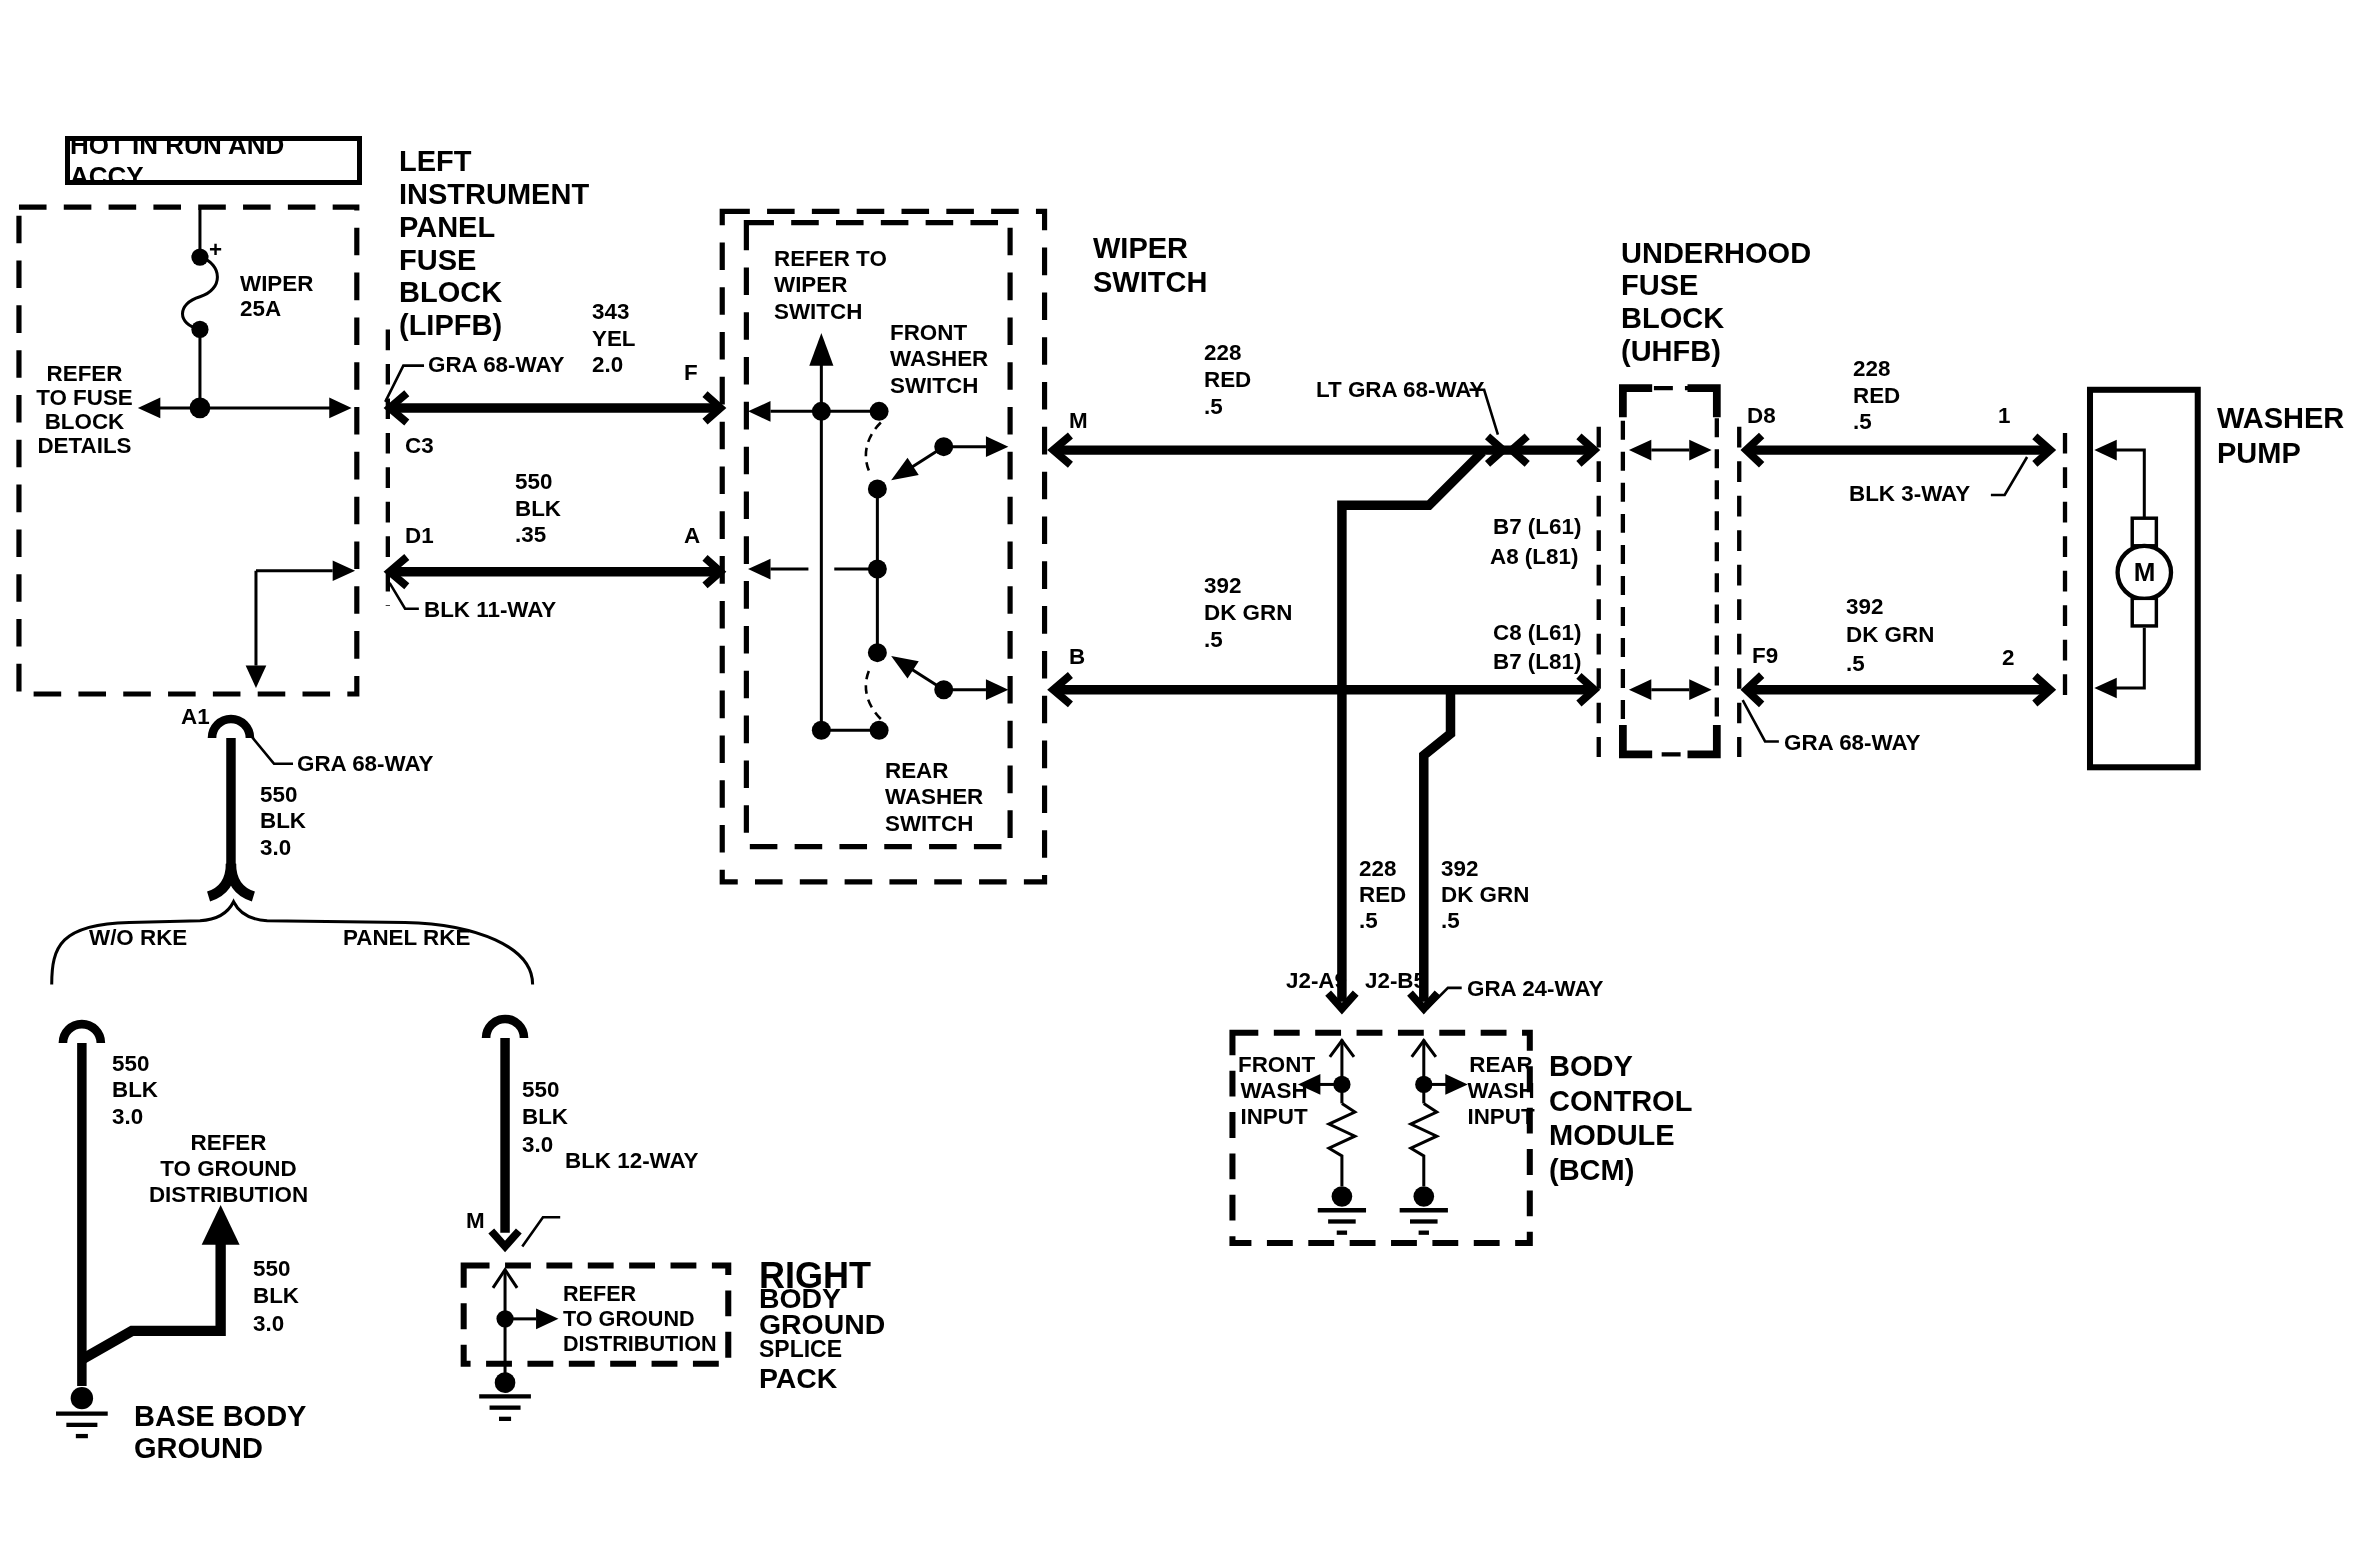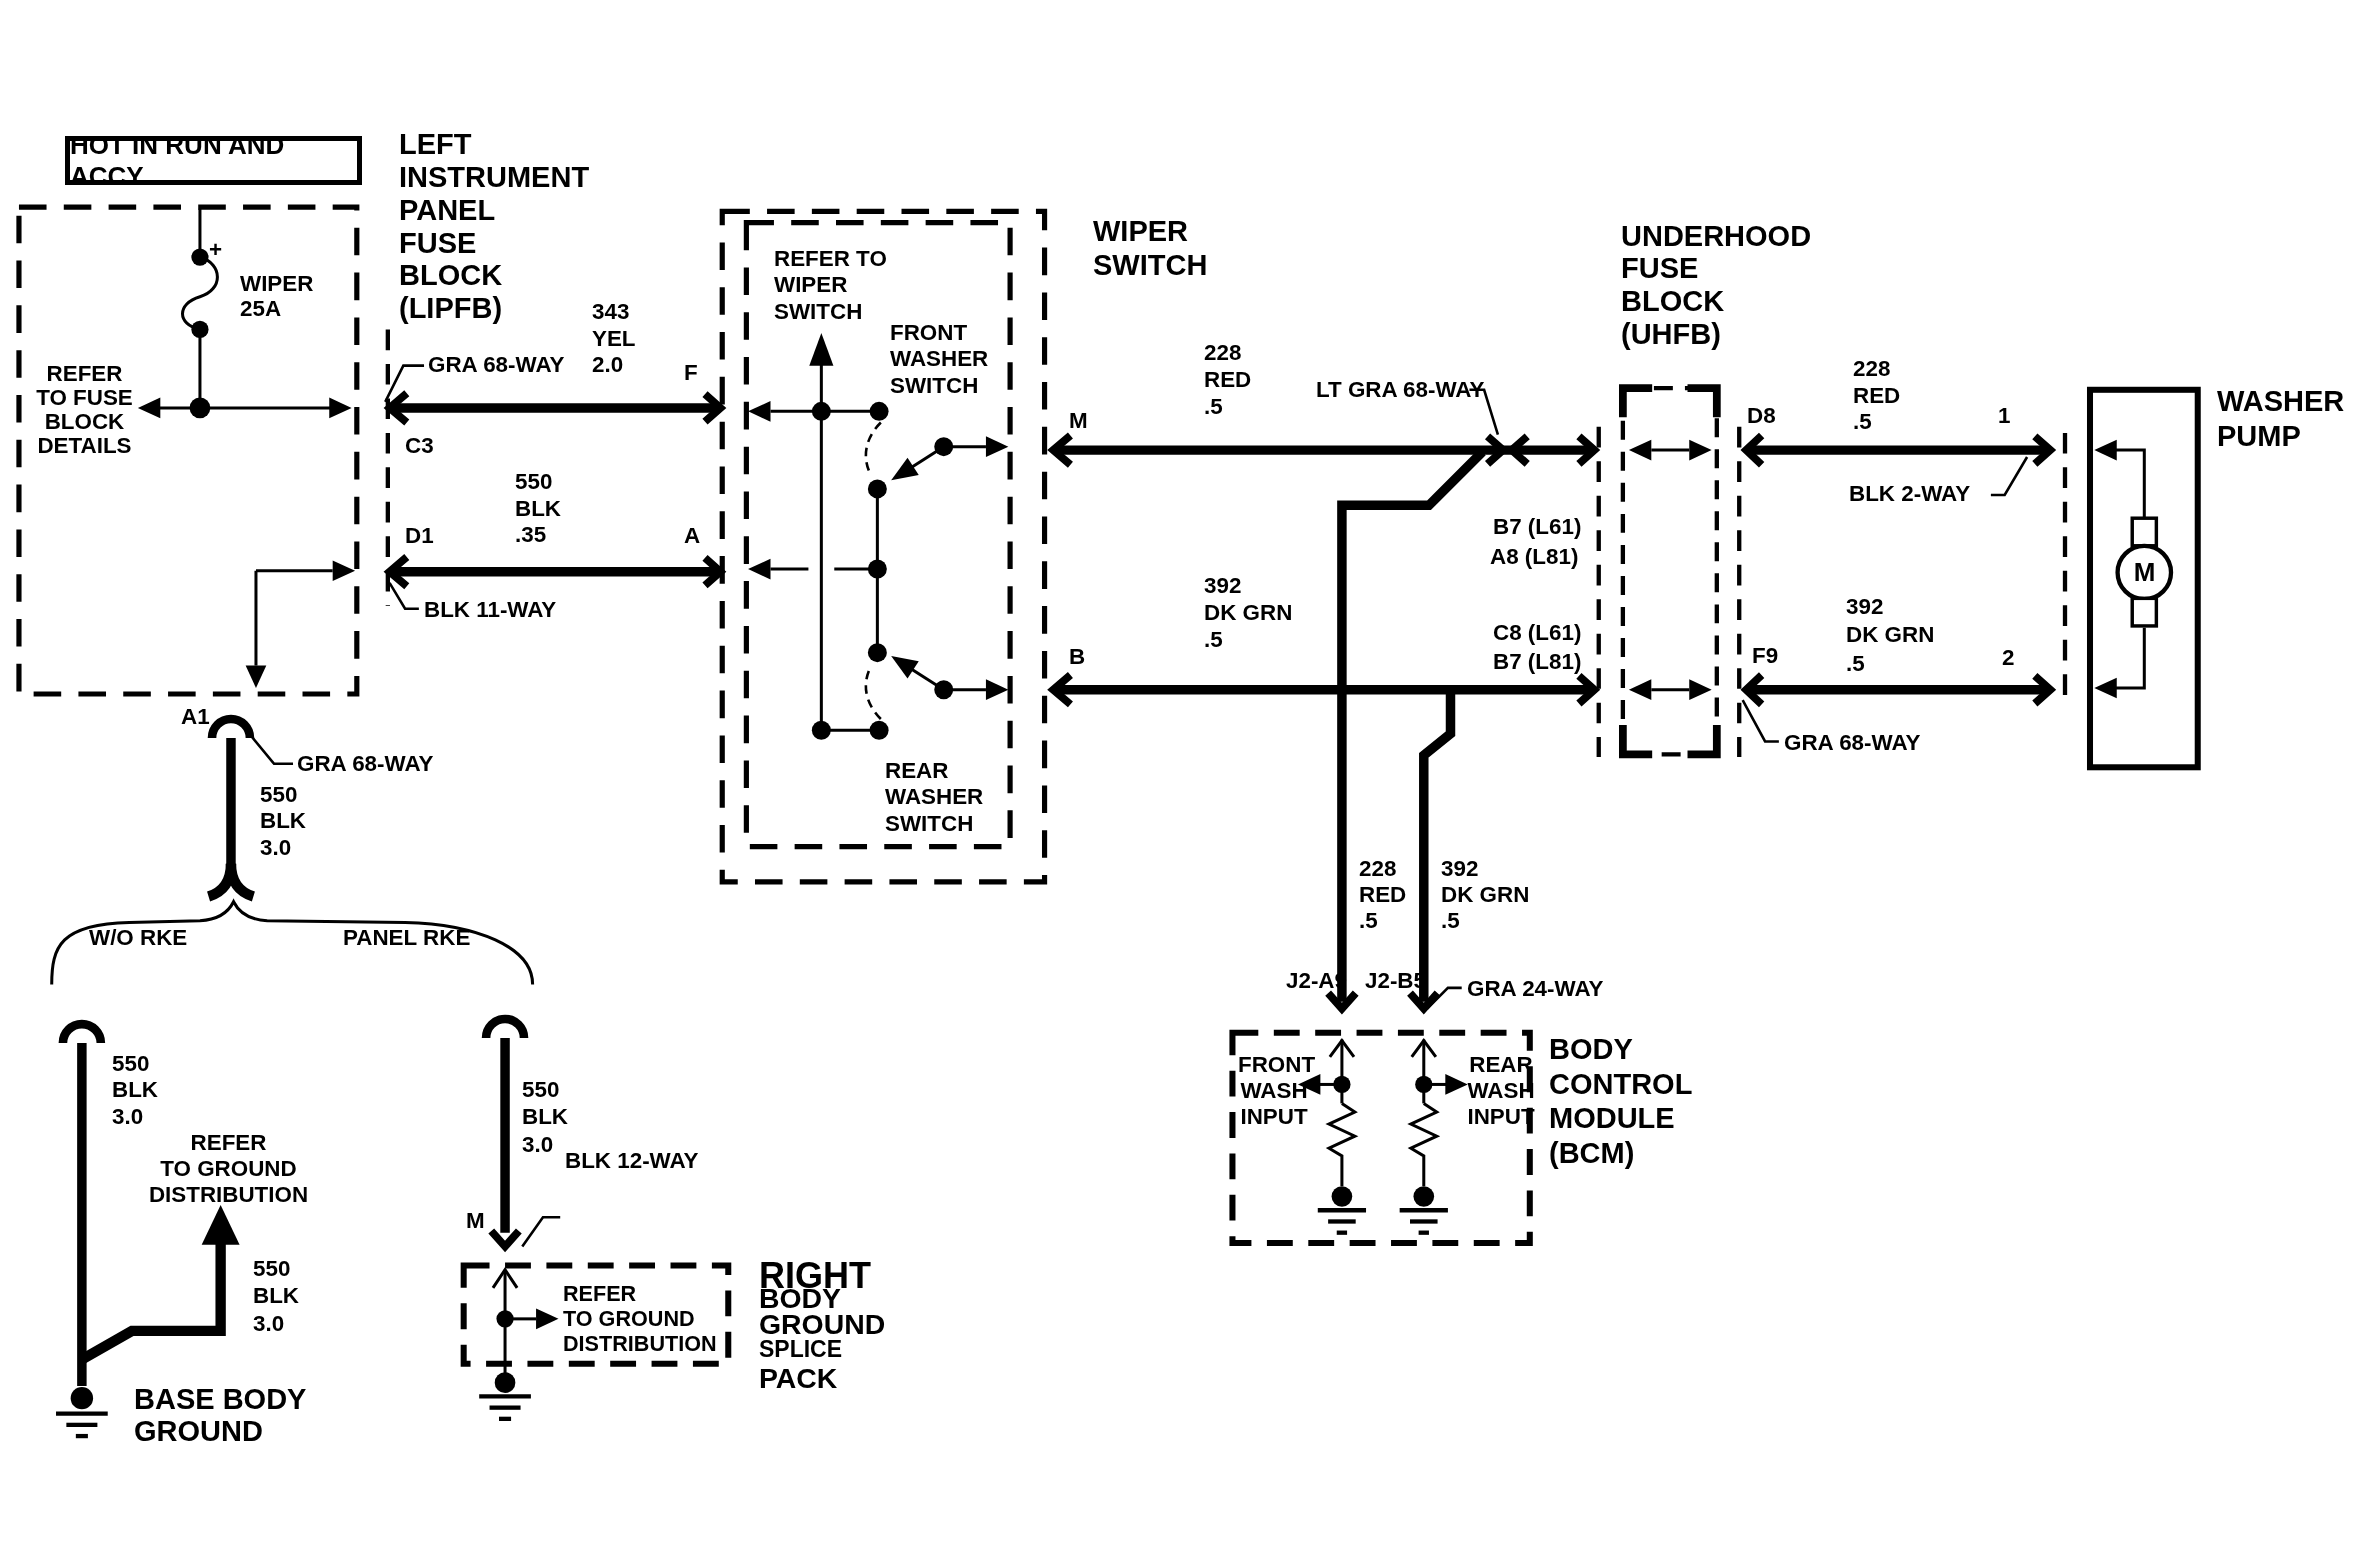--- a/index.html
+++ b/index.html
@@ -2,21 +2,21 @@
 <html style="font-size:13.8px"><head>
 <meta charset="utf-8">
 <style>
   html,body { margin:0; padding:0; background:#fff; }
   #canvas {
     position:relative; width:2377px; height:1563px; background:#ffffff;
     font-family:"Liberation Sans", sans-serif; color:#000;
   }
   #art { position:absolute; left:0; top:0; }
   .lbl { position:absolute; font:bold 22.4px "Liberation Sans",sans-serif; color:#000; white-space:nowrap; line-height:1.05; }
-  .lbl-lg { font-size:29px; }
+  .lbl-lg { font-size:29px;margin-top:17px; }
   .lbl-md { font-size:26px; }
   .ctr { text-align:center; white-space:nowrap; }
   .hotbox {
     position:absolute; left:65px; top:136px; width:297px; height:49px;
     border:5.2px solid #000; display:flex; align-items:center; justify-content:center;
     font:bold 26px "Liberation Sans",sans-serif; box-sizing:border-box;
   }
   .wire  { stroke:#000; stroke-width:11; fill:none; }
   .wire2 { stroke:#000; stroke-width:12; fill:none; }
   .thin  { stroke:#000; stroke-width:3.5; fill:none; }
@@ -317,21 +317,21 @@
 <div class="lbl" style="left:1747px;top:404px">D8</div>
 <div class="lbl" style="left:1752px;top:644px">F9</div>
 <div class="lbl" style="left:1853px;top:357px">228</div>
 <div class="lbl" style="left:1853px;top:384px">RED</div>
 <div class="lbl" style="left:1853px;top:410px">.5</div>
 <div class="lbl" style="left:1846px;top:595px">392</div>
 <div class="lbl" style="left:1846px;top:623px">DK GRN</div>
 <div class="lbl" style="left:1846px;top:652px">.5</div>
 <div class="lbl" style="left:1998px;top:404px">1</div>
 <div class="lbl" style="left:2002px;top:646px">2</div>
-<div class="lbl" style="left:1849px;top:482px">BLK 2-WAY</div>
+<div class="lbl" style="left:1849px;top:482px">BLK 3-WAY</div>
 <div class="lbl" style="left:1784px;top:731px">GRA 68-WAY</div>
 
 <div class="lbl lbl-lg" style="left:2217px;top:386px">WASHER</div>
 <div class="lbl lbl-lg" style="left:2217px;top:421px">PUMP</div>
 <div class="lbl lbl-md ctr" style="left:2129px;top:559px;width:31px">M</div>
 
 <div class="lbl" style="left:1359px;top:857px">228</div>
 <div class="lbl" style="left:1359px;top:883px">RED</div>
 <div class="lbl" style="left:1359px;top:909px">.5</div>
 <div class="lbl" style="left:1441px;top:857px">392</div>

